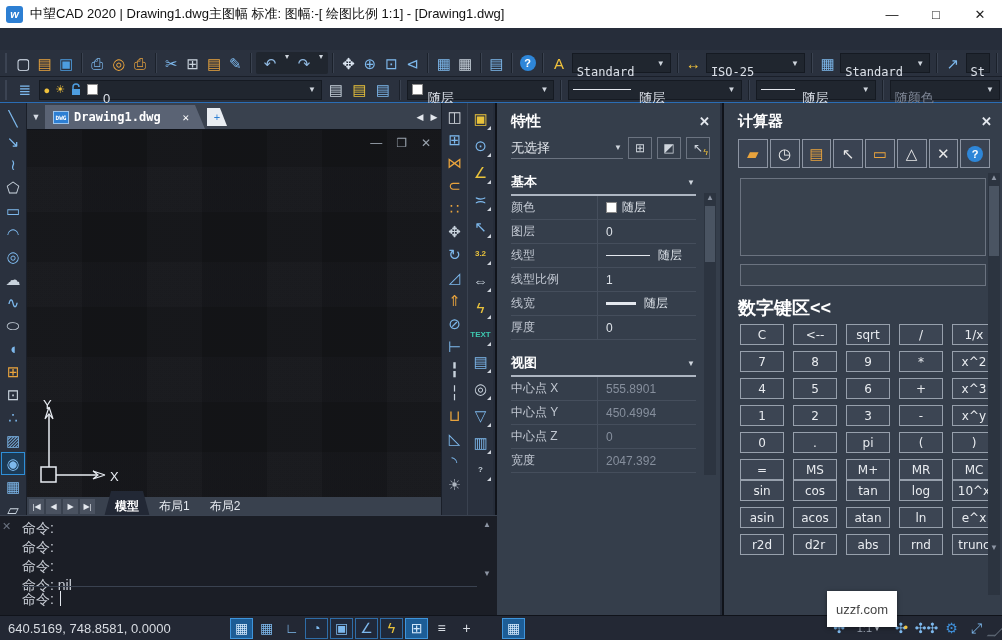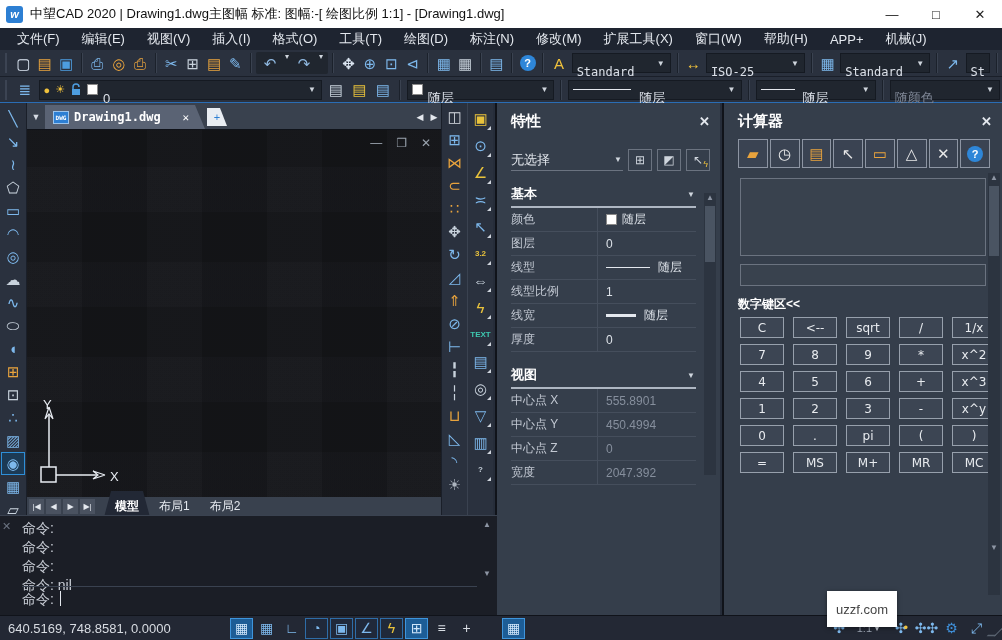--- a/index.html
+++ b/index.html
@@ -91,21 +91,21 @@
 
   
   .panel { position:absolute; top:103px; height:512px; background:#353e4b; }
   #props-panel { left:495px; width:225px; border-left:2px solid #10131a; }
   #calc-panel { left:722px; width:280px; border-left:2px solid #10131a; }
   .panel-title { height:30px; display:flex; align-items:center; padding:6px 10px 0 14px;
     color:#fff; font-size:15px; font-weight:bold; }
   .panel-title .close-x { margin-left:auto; color:#e4e8ee; font-size:13px; font-weight:bold; }
 
   
-  #sel-row { display:flex; margin:16px 10px 0 14px; }
+  #sel-row { display:flex; margin:4px 10px 0 14px; }
   #sel-combo { flex:1; border-bottom:1px solid #6b7380; color:#e4e8ee; display:flex;
     align-items:center; height:22px; font-size:13px; }
   #sel-combo .dd-arrow { margin-left:auto; }
   .p-btn { width:24px; height:22px; border:1px solid #6b7380; margin-left:5px; display:flex;
     align-items:center; justify-content:center; font-size:12px; color:#cfd5dd; position:relative; }
   .p-btn .bolt { position:absolute; right:1px; bottom:1px; color:#f0c23c; font-size:9px; }
   #props-scroll { position:absolute; right:4px; top:90px; bottom:140px; width:12px; background:#2c3440; }
   #props-scroll .sb-arrow { height:12px; color:#8d95a3; font-size:8px; text-align:center; }
   #props-scroll .sb-thumb { height:56px; background:#4a5462; margin:1px; }
   .sec-head { display:flex; align-items:center; margin:14px 24px 0 14px; padding-bottom:3px;
@@ -117,21 +117,21 @@
   .prow .pv { flex:1; border-left:1px solid #454e5c; padding-left:8px; color:#dde2e8;
     font-size:12px; display:flex; align-items:center; height:100%; }
   .prow .pv.dim { color:#868f9d; }
 
   
   #calc-toolbar { display:flex; margin:6px 10px 0 14px; }
   .c-btn { width:30px; height:29px; border:1px solid #8d95a3; margin-right:2px; display:flex;
     align-items:center; justify-content:center; font-size:15px; background:#3a4352; }
   #calc-display { margin:10px 16px 0 16px; height:78px; border:1px solid #6b7380; background:#39424e; }
   #calc-input { margin:8px 16px 0 16px; height:22px; border:1px solid #6b7380; background:#39424e; }
-  .calc-label { margin:10px 0 4px 14px; color:#fff; font-weight:bold; font-size:12px; }
+  .calc-label { margin:10px 0 4px 14px; color:#fff; font-weight:bold; font-size:18px; }
   .key-grid { display:grid; grid-template-columns:repeat(5,44px); gap:6px 9px; margin-left:16px; }
   .key { height:21px; border:1px solid #97a0ac; background:#3c4553; color:#e8ebef;
     display:flex; align-items:center; justify-content:center; font-size:12px;
     font-family:"DejaVu Sans", sans-serif; }
   #calc-scroll { position:absolute; right:2px; top:70px; bottom:20px; width:12px; background:#2c3440; }
   #calc-scroll .sb-arrow { height:12px; color:#8d95a3; font-size:8px; text-align:center; }
   #calc-scroll .sb-thumb { height:70px; background:#4a5462; margin:1px; }
   #calc-scroll .sb-arrow.bot { position:absolute; bottom:40px; left:0; right:0; }
 
   
@@ -173,36 +173,20 @@
   <div id="titlebar">
     <div id="app-logo">w</div>
     <div id="title-text">中望CAD 2020 | Drawing1.dwg主图幅  标准: 图幅:-[ 绘图比例 1:1] - [Drawing1.dwg]</div>
     <div id="titlebar-buttons">
       <div class="tb-btn">—</div>
       <div class="tb-btn">□</div>
       <div class="tb-btn">✕</div>
     </div>
   </div>
 
-  <div id="menubar">
-      <div class="menu-item">文件(F)</div>
-      <div class="menu-item">编辑(E)</div>
-      <div class="menu-item">视图(V)</div>
-      <div class="menu-item">插入(I)</div>
-      <div class="menu-item">格式(O)</div>
-      <div class="menu-item">工具(T)</div>
-      <div class="menu-item">绘图(D)</div>
-      <div class="menu-item">标注(N)</div>
-      <div class="menu-item">修改(M)</div>
-      <div class="menu-item">扩展工具(X)</div>
-      <div class="menu-item">窗口(W)</div>
-      <div class="menu-item">帮助(H)</div>
-      <div class="menu-item">APP+</div>
-      <div class="menu-item">机械(J)</div>
-    </div>
 
   <div id="toolbar1">
       <div class="grip"></div>
       <div class="icon-btn">
         <span style="color: rgb(220, 230, 242);">▢</span>
       </div>
       <div class="icon-btn">
         <span style="color: rgb(232, 163, 61);">▤</span>
       </div>
       <div class="icon-btn">
@@ -710,20 +694,37 @@
         <div class="key">.</div>
         <div class="key">pi</div>
         <div class="key">(</div>
         <div class="key">)</div>
         <div class="key">=</div>
         <div class="key">MS</div>
         <div class="key">M+</div>
         <div class="key">MR</div>
         <div class="key">MC</div>
       </div>
+    <div id="scipad" class="key-grid">
+        <div class="key">sin</div>
+        <div class="key">cos</div>
+        <div class="key">tan</div>
+        <div class="key">log</div>
+        <div class="key">10^x</div>
+        <div class="key">asin</div>
+        <div class="key">acos</div>
+        <div class="key">atan</div>
+        <div class="key">ln</div>
+        <div class="key">e^x</div>
+        <div class="key">r2d</div>
+        <div class="key">d2r</div>
+        <div class="key">abs</div>
+        <div class="key">rnd</div>
+        <div class="key">trunc</div>
+      </div>
     <div id="calc-scroll">
       <div class="sb-arrow">▲</div>
       <div class="sb-thumb"></div>
       <div class="sb-arrow bot">▼</div>
     </div>
   </div>
 
   <div id="command">
     <div id="cmd-close">✕</div>
     <div id="cmd-lines">

